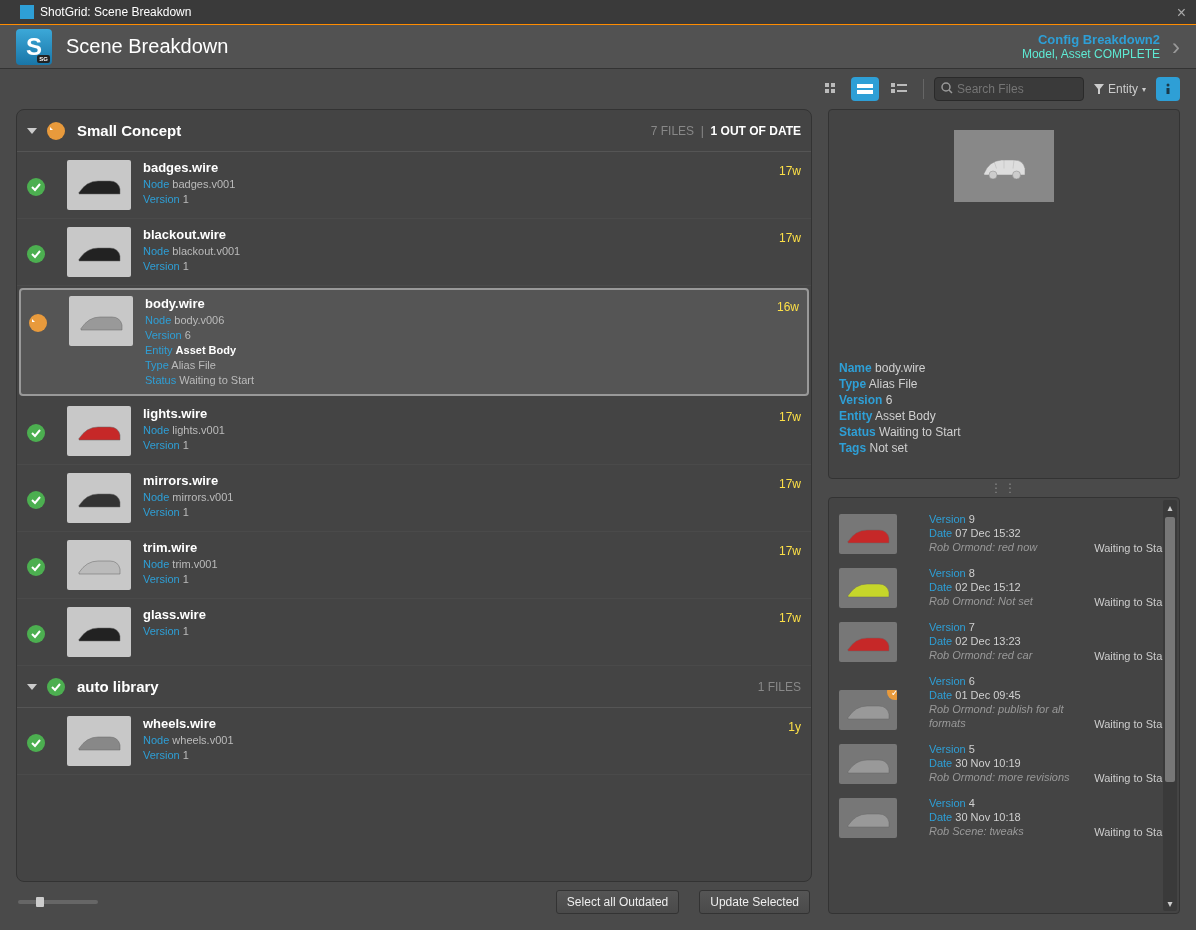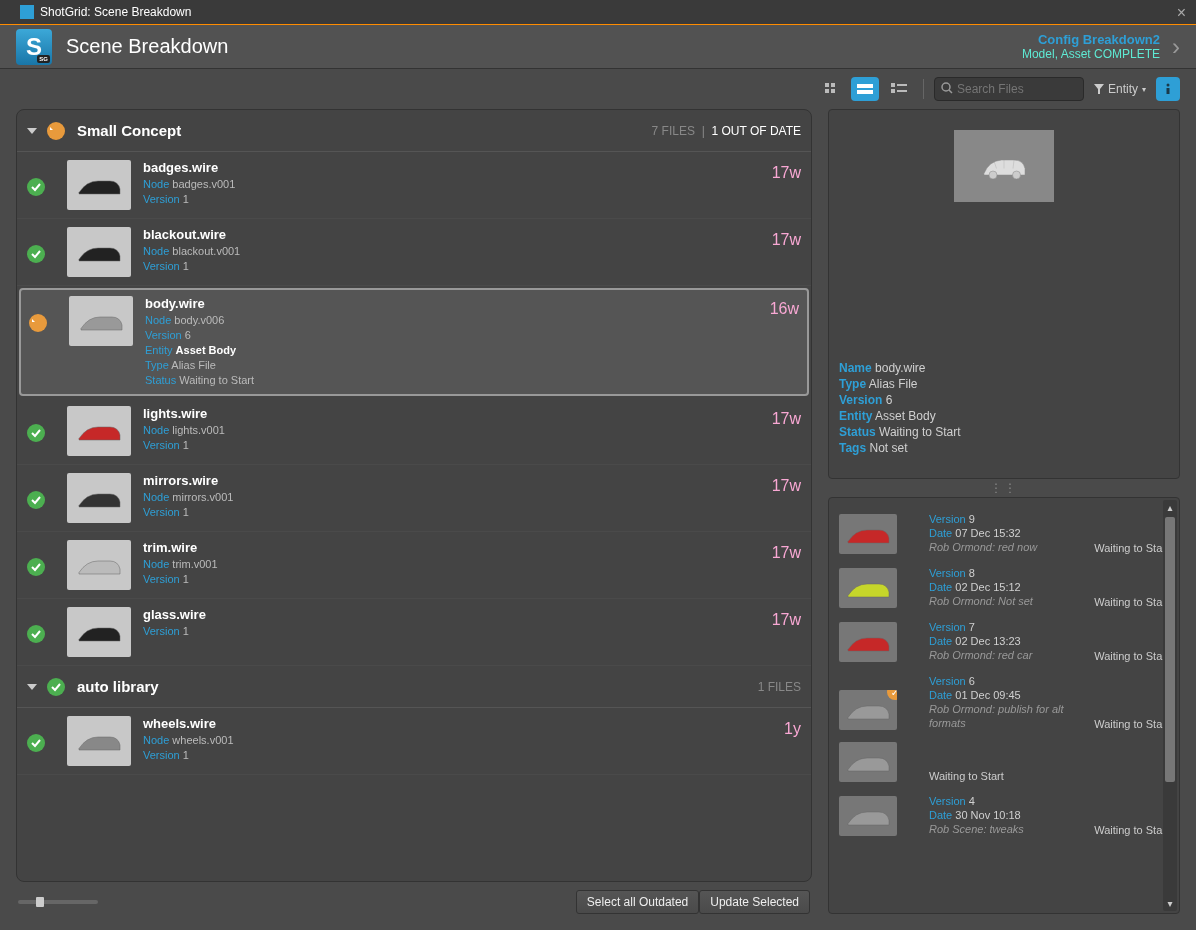--- a/index.html
+++ b/index.html
@@ -122,21 +122,21 @@
 .status-badge {
   width: 18px; height: 18px; border-radius: 50%;
   display: flex; align-items: center; justify-content: center;
   margin-right: 12px;
 }
 .status-update { background: #e89a3c; }
 .status-ok { background: #4caf50; }
 .status-badge svg { width: 12px; height: 12px; }
 .group-title { font-size: 15px; font-weight: bold; color: #fff; }
 .group-meta { margin-left: auto; color: #888; font-size: 12px; }
-.group-meta .out-of-date { color: #fff; }
+.group-meta .out-of-date { color: #fff; font-weight: bold; }
 
 .file-row {
   display: flex; align-items: flex-start;
   padding: 8px 10px;
   border-bottom: 1px solid #4a4a4a;
   cursor: pointer;
 }
 .file-row.selected {
   background: #555;
   border: 2px solid #999;
@@ -149,35 +149,35 @@
   width: 64px; height: 50px; background: #666;
   border-radius: 2px; margin-right: 12px;
   flex-shrink: 0;
   display: flex; align-items: center; justify-content: center;
   overflow: hidden;
 }
 .file-info { flex: 1; }
 .file-name { font-weight: bold; color: #fff; font-size: 13px; margin-bottom: 2px; }
 .meta-line { font-size: 11px; color: #bbb; line-height: 15px; }
 .meta-label { color: #2e9fd6; }
-.file-time { color: #f9a8d4; font-size: 16px; margin-top: 4px; }
+.file-time { color: #fde047; font-size: 12px; margin-top: 4px; }
 
 .footer {
   display: flex; align-items: center;
   padding: 8px 2px 0 2px;
 }
 .slider {
   width: 80px; height: 4px; background: #666; border-radius: 2px;
   position: relative;
 }
 .slider .handle {
   position: absolute; left: 18px; top: -3px;
   width: 8px; height: 10px; background: #ccc; border-radius: 1px;
 }
-.footer-btns { margin-left: auto; display: flex; gap: 0; }
+.footer-btns { margin-left: auto; display: flex; gap: 20px; }
 .btn {
   background: linear-gradient(#555, #4a4a4a);
   border: 1px solid #333;
   color: #eee; padding: 4px 10px; border-radius: 3px;
   cursor: pointer; font-size: 12px;
 }
 
 .right-col {
   width: 368px; padding: 0 16px 16px 0;
   display: flex; flex-direction: column;
@@ -592,20 +592,25 @@
               <div class="comment">Rob Ormond: publish for alt formats</div>
             </div>
             <div class="v-status">Waiting to Start</div>
           </div>
           <div class="version-row">
             <div class="v-thumb">
               <svg class="car-shape" viewBox="0 0 100 60">
                 <path d="M10 45 Q25 22 48 22 L72 22 Q88 22 92 38 L92 48 L10 48 Z" fill="#999" stroke="#666" stroke-width="1"></path>
               </svg>
             </div>
+            <div class="v-info">
+              <div><span class="v-label">Version</span> 5</div>
+              <div><span class="v-label">Date</span> 30 Nov 10:19</div>
+              <div class="comment">Rob Ormond: more revisions</div>
+            </div>
             <div class="v-status">Waiting to Start</div>
           </div>
           <div class="version-row">
             <div class="v-thumb">
               <svg class="car-shape" viewBox="0 0 100 60">
                 <path d="M10 45 Q25 22 48 22 L72 22 Q88 22 92 38 L92 48 L10 48 Z" fill="#999" stroke="#666" stroke-width="1"></path>
               </svg>
             </div>
             <div class="v-info">
               <div><span class="v-label">Version</span> 4</div>

